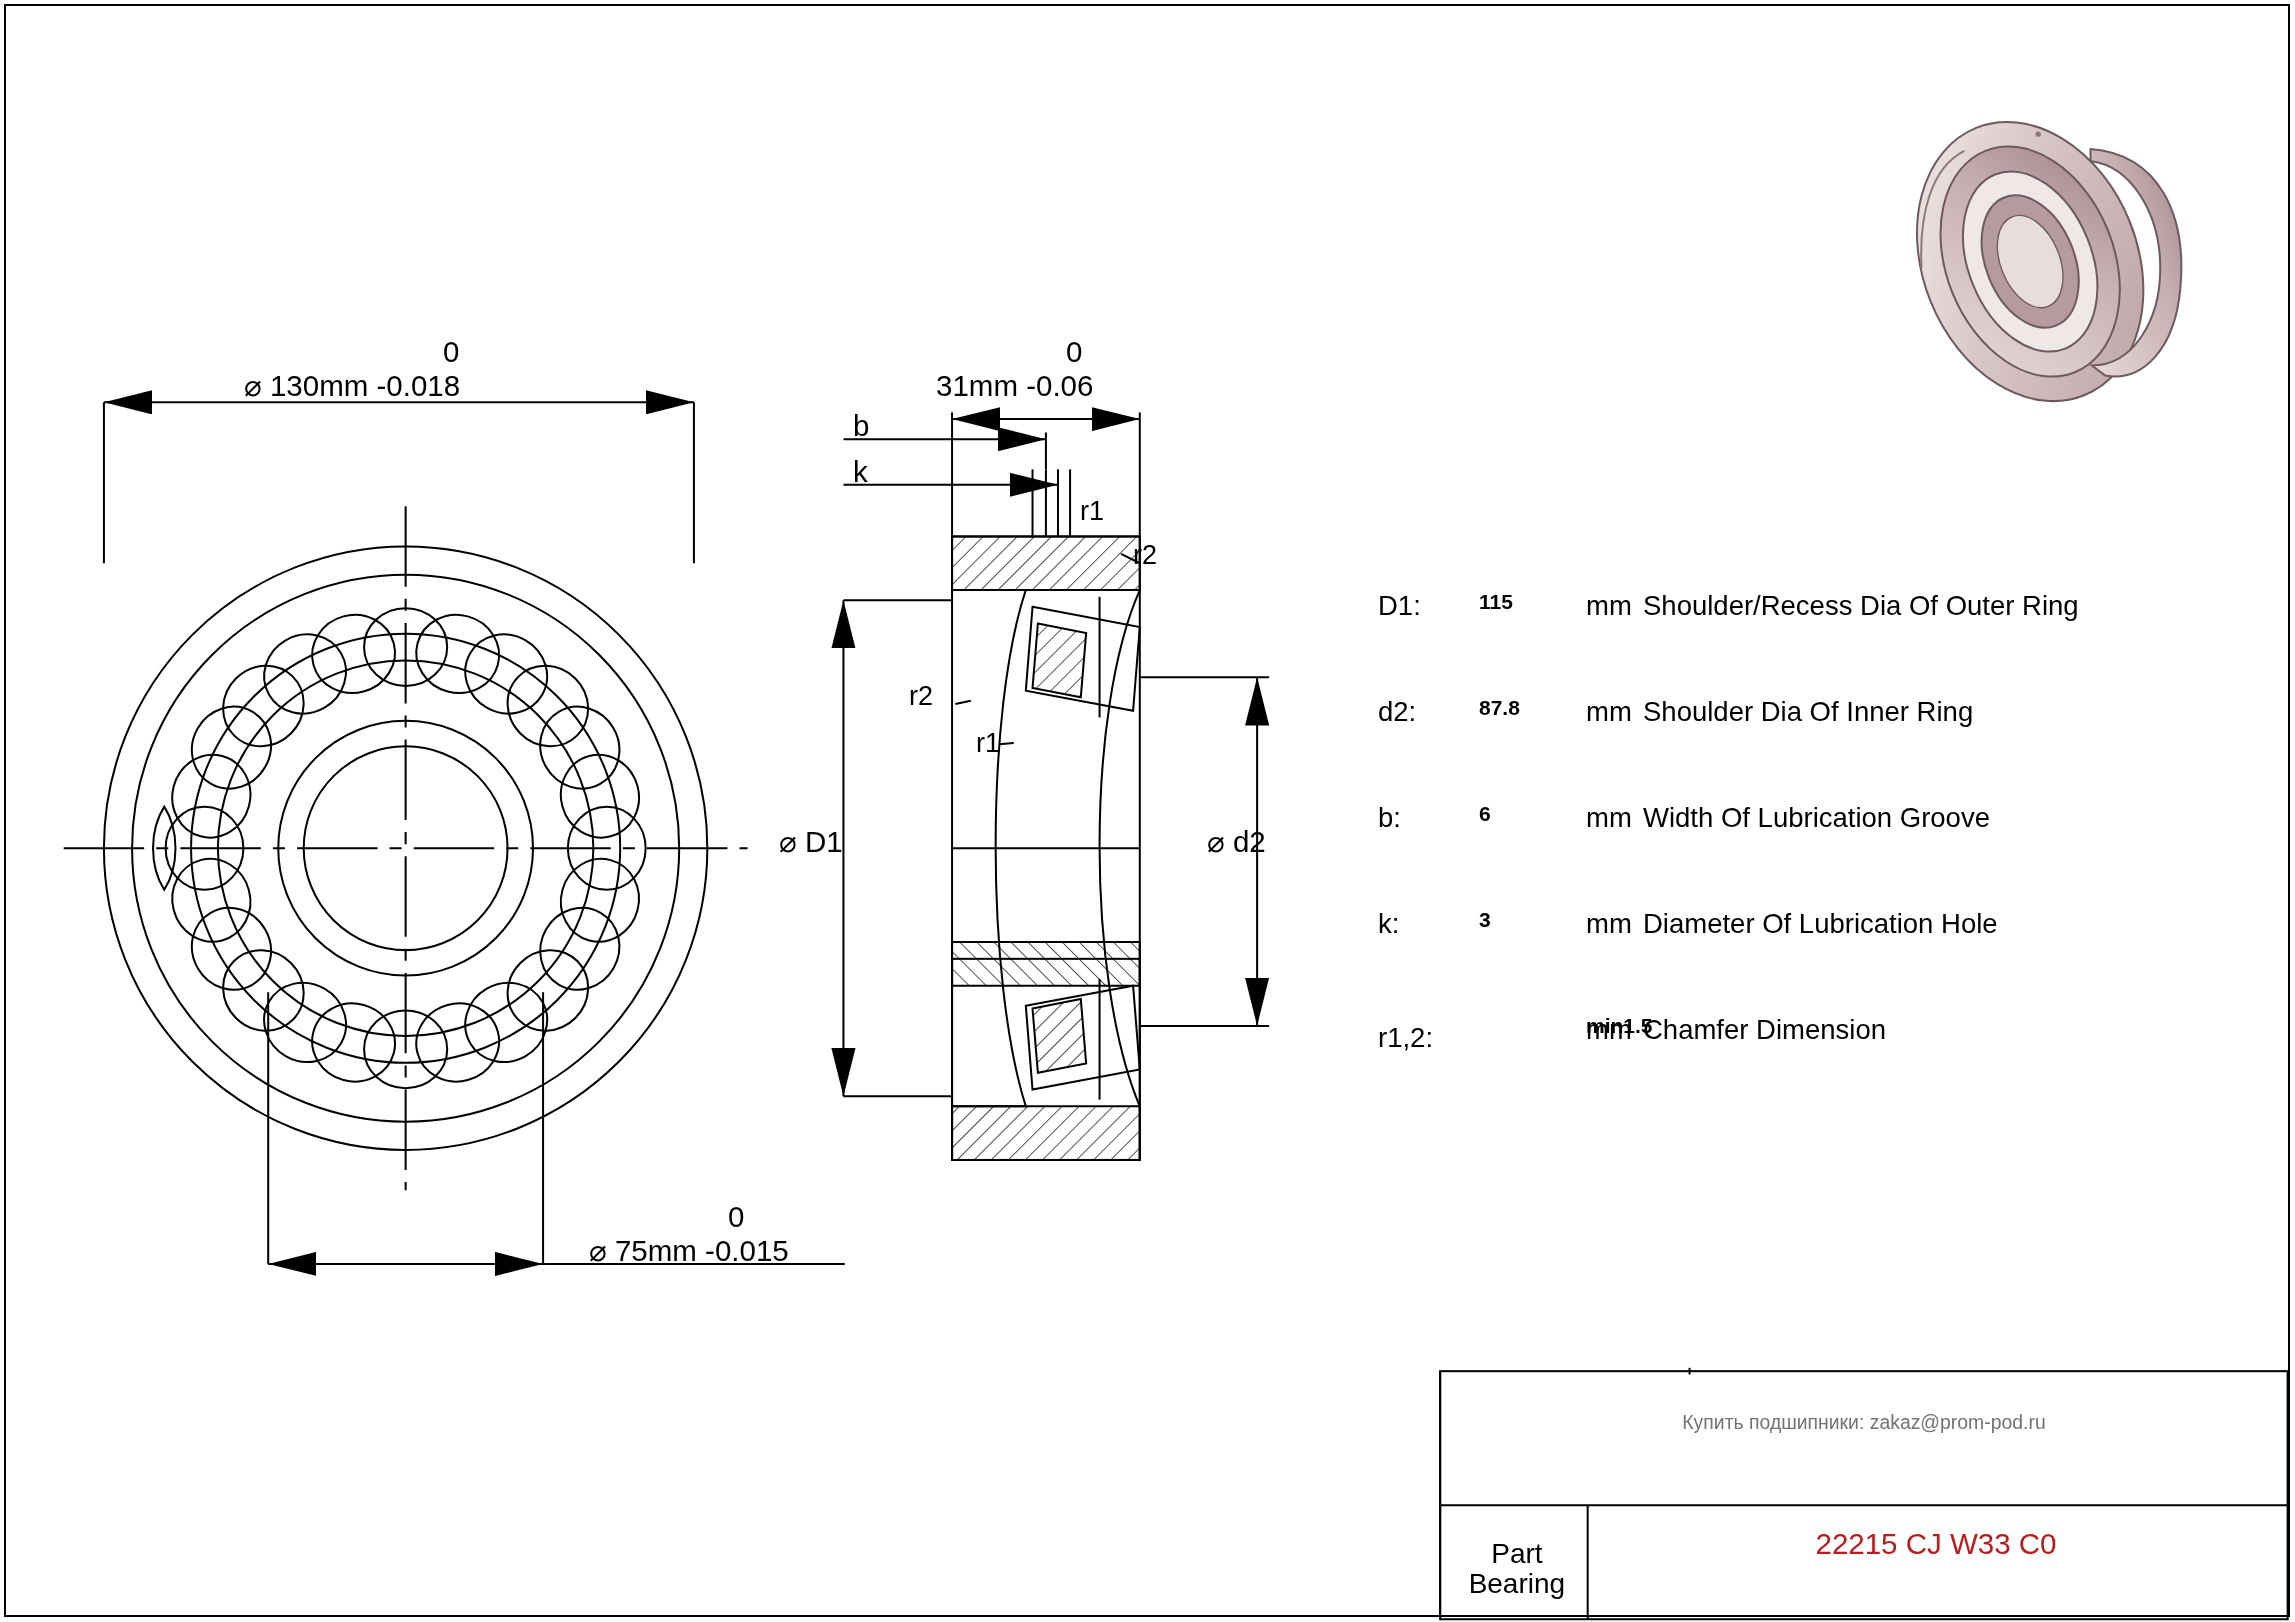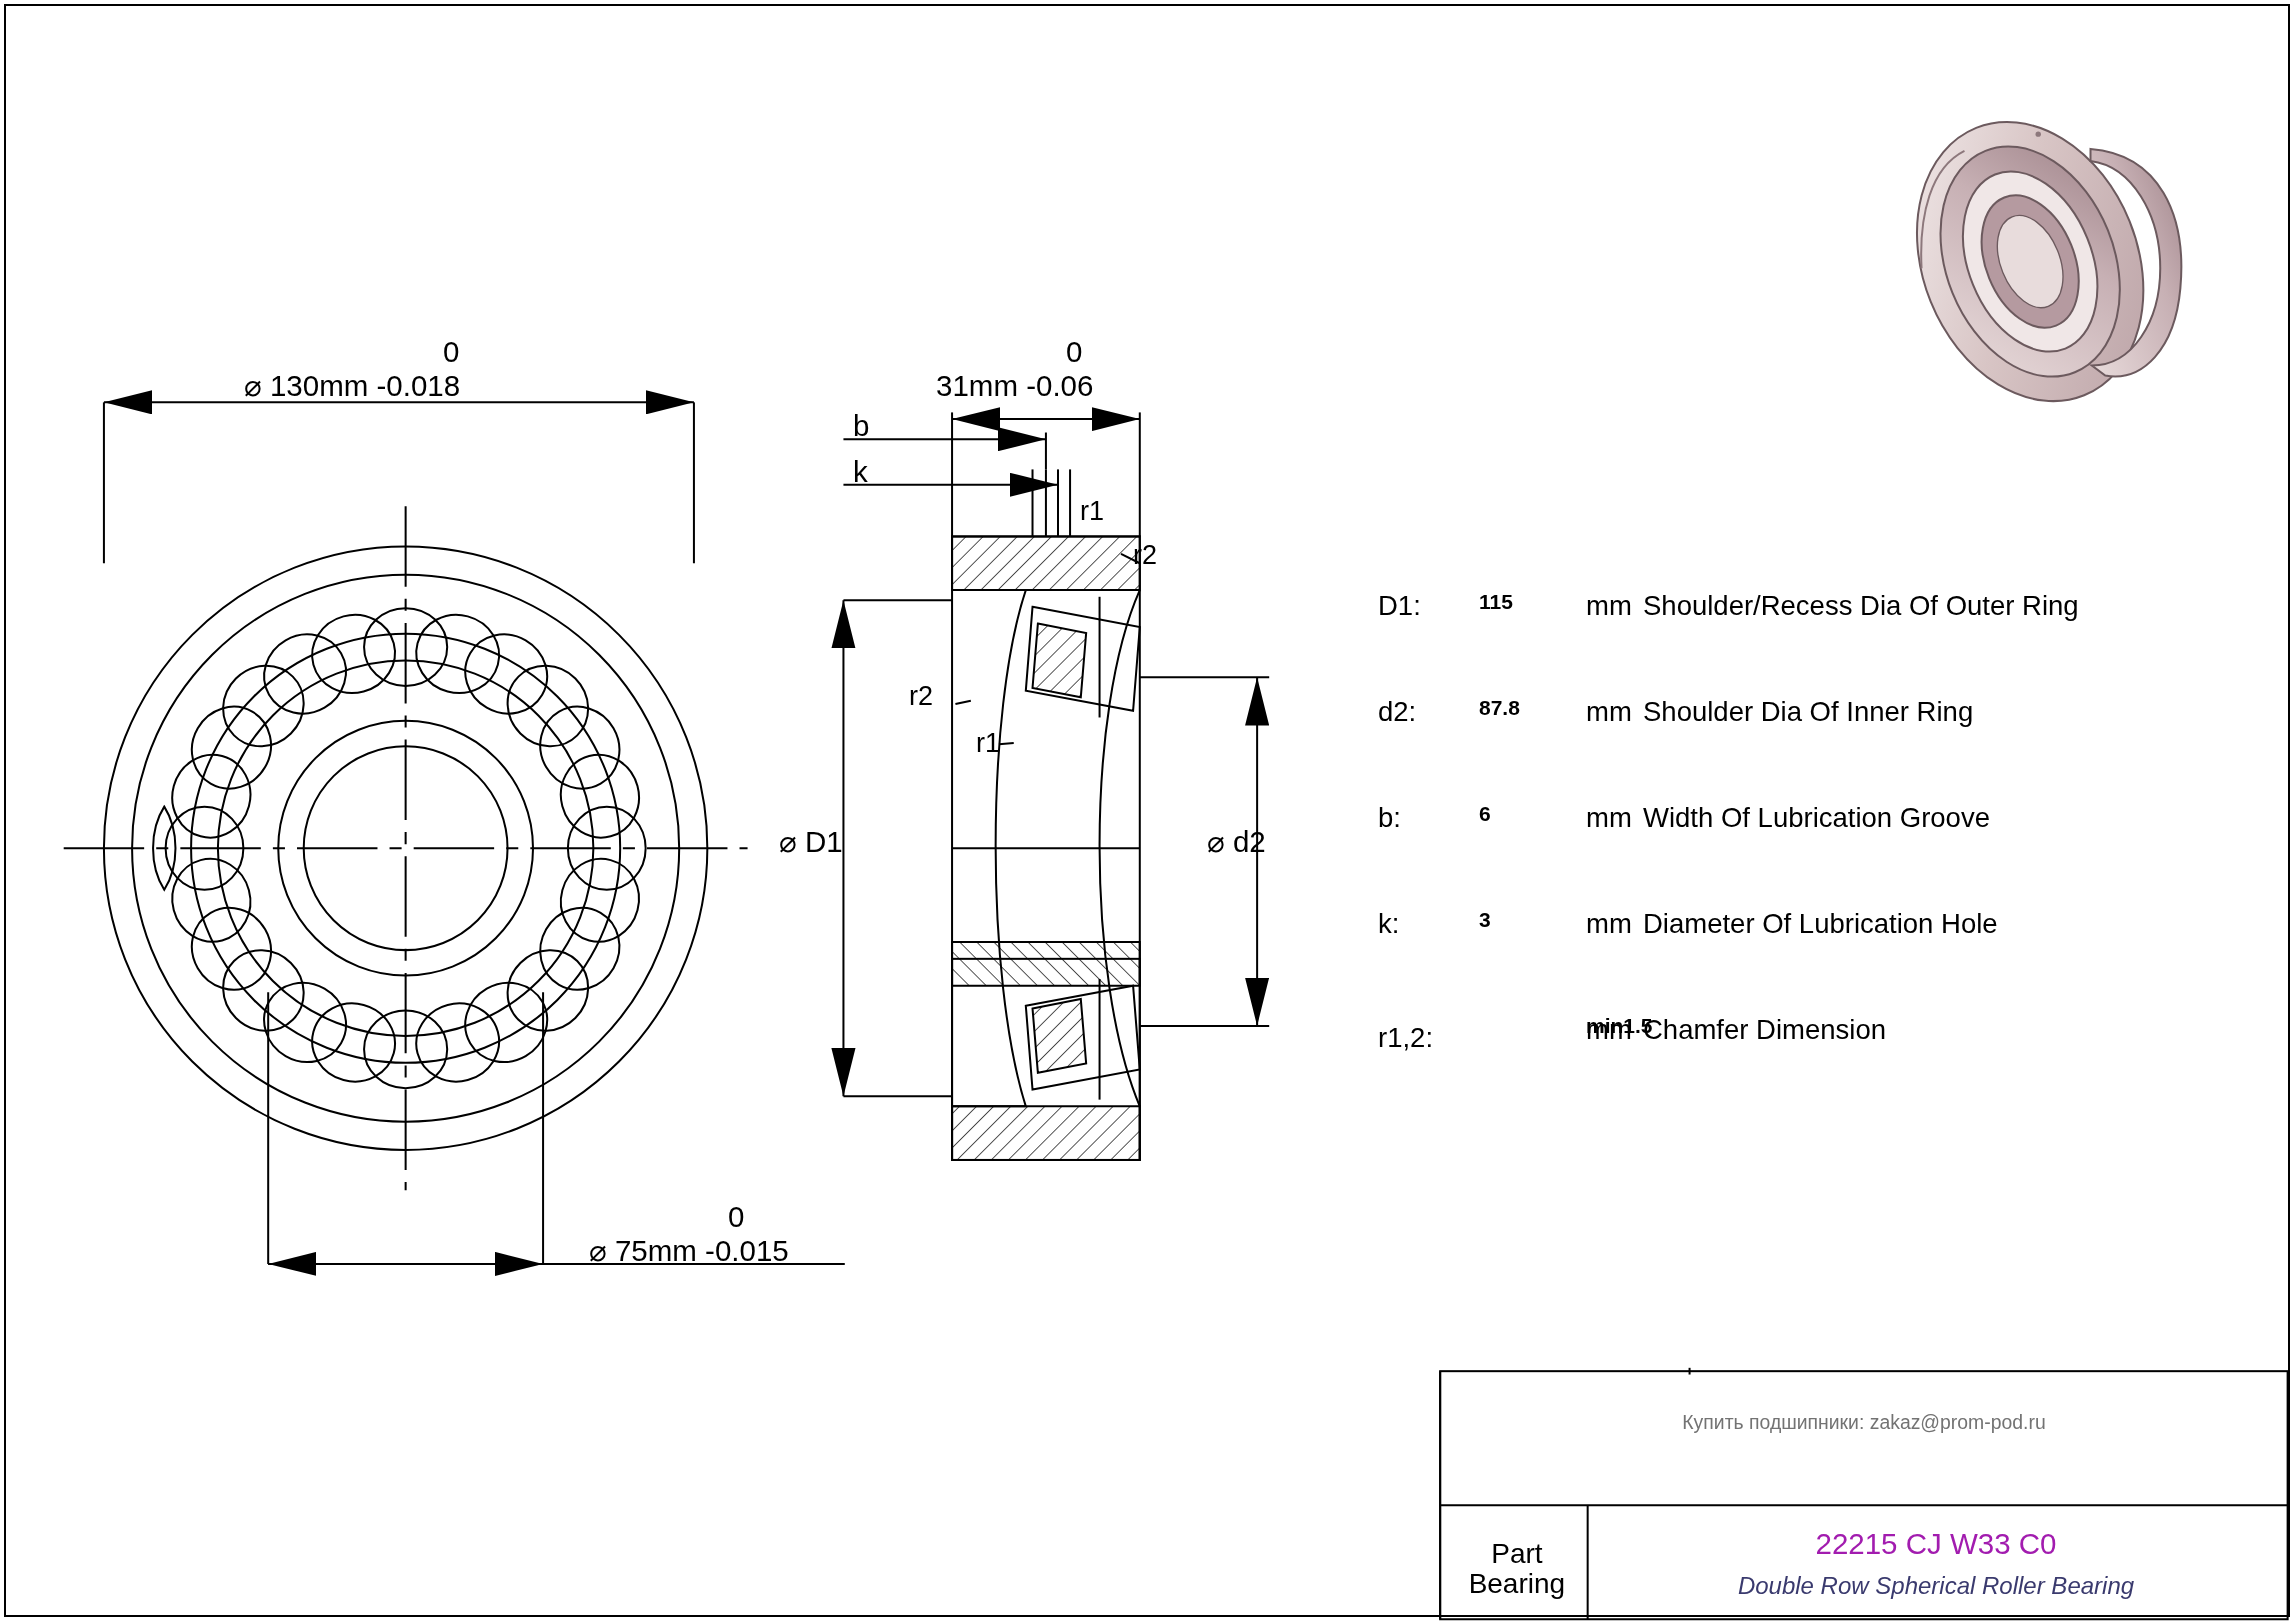--- a/index.html
+++ b/index.html
@@ -93,21 +93,21 @@
     font-size: 28px;
     line-height: 29.5px;
   }
   .tb-partnumber {
     position: absolute;
     left: 154px;
     top: 156px;
     width: 684px;
     text-align: center;
     font-size: 29.5px;
-    color: #a21caf;
+    color: #b91c1c;
   }
   .tb-partdesc {
     position: absolute;
     left: 154px;
     top: 201px;
     width: 684px;
     text-align: center;
     font-size: 24px;
     color: #3a3a6e;
     font-style: italic;
@@ -407,17 +407,16 @@
     </div>
   </div>
 
   <div class="titleblock">
     <div class="tb-email">Купить подшипники: zakaz@prom-pod.ru</div>
     <div class="tb-partlabel">
       <div>Part</div>
       <div>Bearing</div>
     </div>
     <div class="tb-partnumber">22215 CJ W33 C0</div>
-    <div class="tb-partdesc">Double Row Spherical Roller Bearing</div>
   </div>
 
 </div>
 
 
 </body></html>

